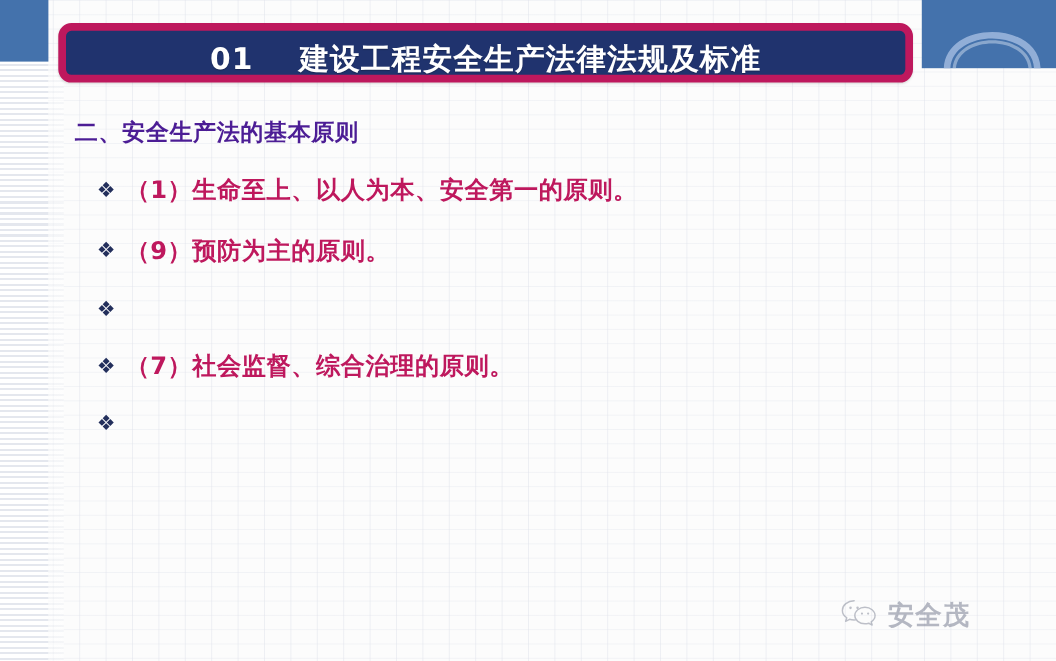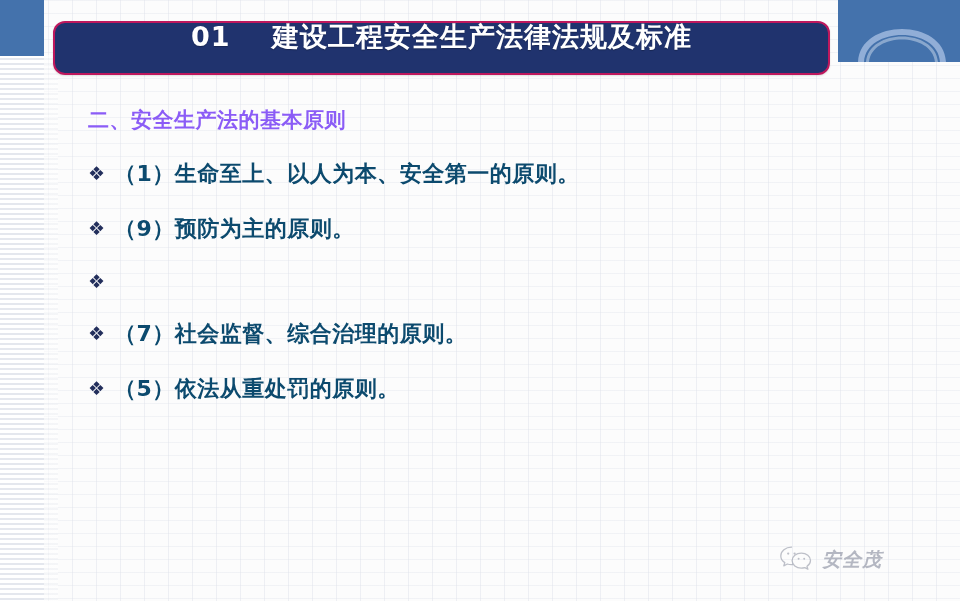--- a/index.html
+++ b/index.html
@@ -95,25 +95,25 @@
   }
 
   
   .title-banner {
     position: absolute;
     left: 53px;
     top: 21px;
     width: 777px;
     height: 54px;
     background: #20336e;
-    border: 2px solid #be185d;
+    border: 7px solid #be185d;
     border-radius: 12px;
     box-sizing: border-box;
     display: flex;
-    align-items: flex-start;
+    align-items: flex-end;
     justify-content: center;
     z-index: 5;
     box-shadow: 0 1px 2px rgba(0,0,0,0.12);
   }
   .title-text {
     color: #ffffff;
     font-size: 27px;
     font-weight: bold;
     letter-spacing: 1px;
     white-space: pre;
@@ -123,22 +123,22 @@
 
   
   .content {
     position: absolute;
     left: 0;
     top: 95px;
     width: 960px;
     z-index: 4;
   }
   .section-heading {
-    margin-left: 88px;
-    color: #8b5cf6;
+    margin-left: 68px;
+    color: #4c1d95;
     font-size: 21px;
     font-weight: bold;
     letter-spacing: 0.5px;
     line-height: 1;
     padding-top: 15px;
   }
 
   .bullet-list {
     margin: 0;
     padding: 0;
@@ -152,44 +152,43 @@
   }
   .bullet-mark {
     width: 26px;
     flex: 0 0 26px;
     color: #232f5c;
     font-size: 19px;
     line-height: 1;
     text-align: left;
   }
   .bullet-text {
-    color: #0c4a6e;
+    color: #be185d;
     font-size: 22px;
     font-weight: bold;
     letter-spacing: 0.5px;
     line-height: 1.15;
   }
 
   
   .watermark {
     position: absolute;
     right: 78px;
     bottom: 26px;
     display: flex;
     align-items: center;
     gap: 9px;
     opacity: 0.55;
     z-index: 6;
   }
   .wm-text {
     color: #7b8093;
-    font-size: 19px;
+    font-size: 24px;
     font-weight: bold;
     letter-spacing: 1px;
-    font-style: italic;
   }
 </style>
 </head>
 <body>
 
 <div class="slide">
 
   <div class="paper-texture"></div>
 
   <div class="left-stripes"></div>
@@ -224,21 +223,20 @@
       </li>
       <li class="bullet-item">
         <span class="bullet-mark">❖</span>
       </li>
       <li class="bullet-item">
         <span class="bullet-mark">❖</span>
         <span class="bullet-text">（7）社会监督、综合治理的原则。</span>
       </li>
       <li class="bullet-item">
         <span class="bullet-mark">❖</span>
-        <span class="bullet-text">（5）依法从重处罚的原则。</span>
       </li>
     </ul>
 
   </div>
 
   <div class="watermark">
     <span>
       <svg width="34" height="26" viewBox="0 0 34 26" xmlns="http://www.w3.org/2000/svg">
         <path d="M12.5 2.2 C6.6 2.2 1.8 6.1 1.8 10.9 c0 2.7 1.6 5.1 4 6.7 l-1 3.2 3.5 -1.8 c1.3 0.4 2.7 0.6 4.2 0.6 0.4 0 0.8 0 1.2 -0.1" fill="none" stroke="#8a8f9e" stroke-width="1.3" stroke-linecap="round" stroke-linejoin="round"></path>
         <circle cx="9.2" cy="8.6" r="1.15" fill="#8a8f9e"></circle>

